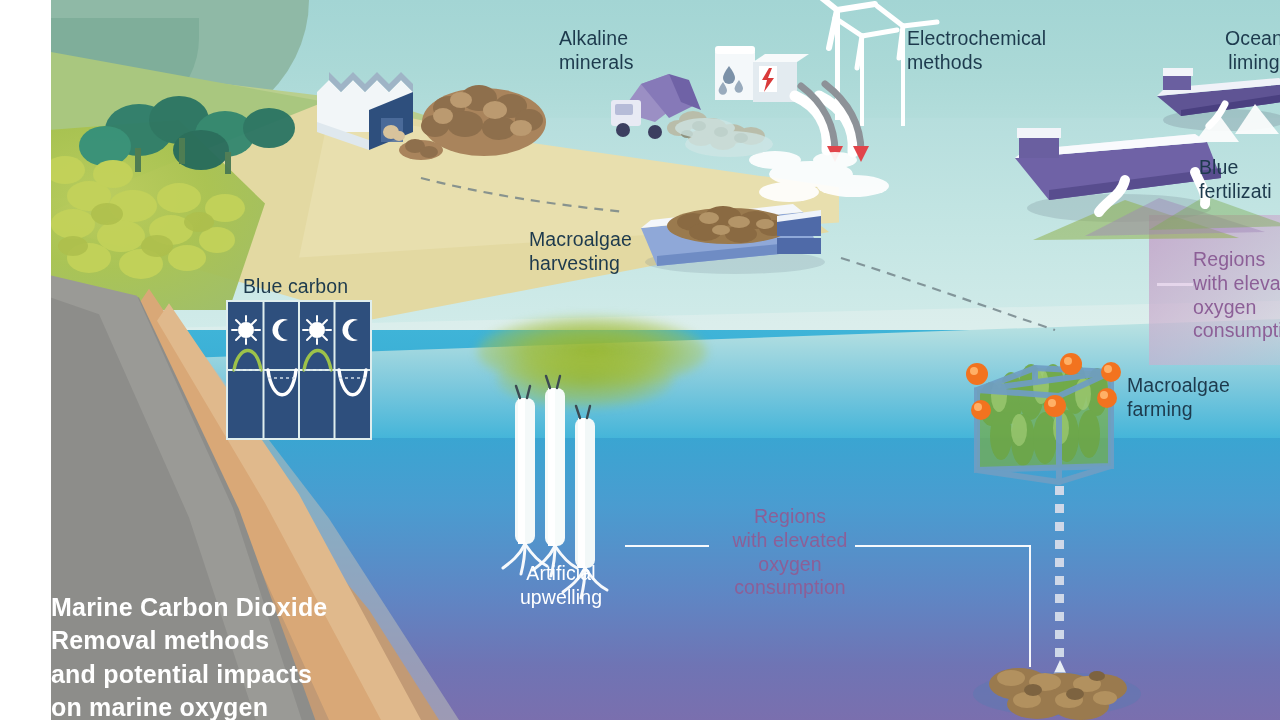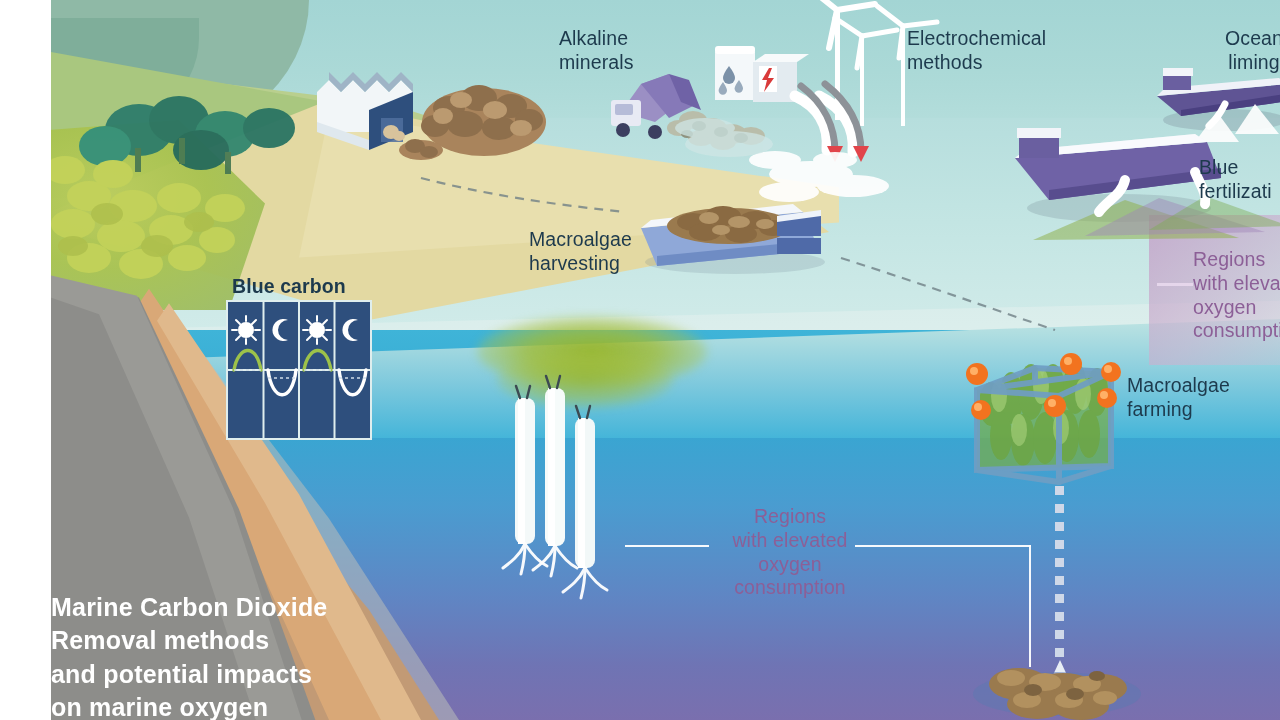--- a/index.html
+++ b/index.html
@@ -571,22 +571,24 @@
 
   <div class="lbl" style="left:1170px;top:156px;">Blue
 fertilizati</div>
 
   <div class="lbl" style="left:500px;top:228px;">Macroalgae
 harvesting</div>
 
   <div class="lbl" style="left:1098px;top:374px;">Macroalgae
 farming</div>
 
-  <div class="lbl" style="left:203px;top:275px;font-weight:bold;">Blue carbon</div>
-
+  <div class="lbl" style="left:214px;top:275px;font-weight:normal;">Blue carbon</div>
+
+  <div class="lbl white ctr" style="left:452px;top:562px;width:160px;">Artificial
+upwelling</div>
 
   <div class="lbl purple" style="left:1164px;top:248px;">Regions
 with eleva
 oxygen
 consumpti</div>
 
   <div class="lbl purple ctr" style="left:690px;top:505px;width:142px;">Regions
 with elevated
 oxygen
 consumption</div>

